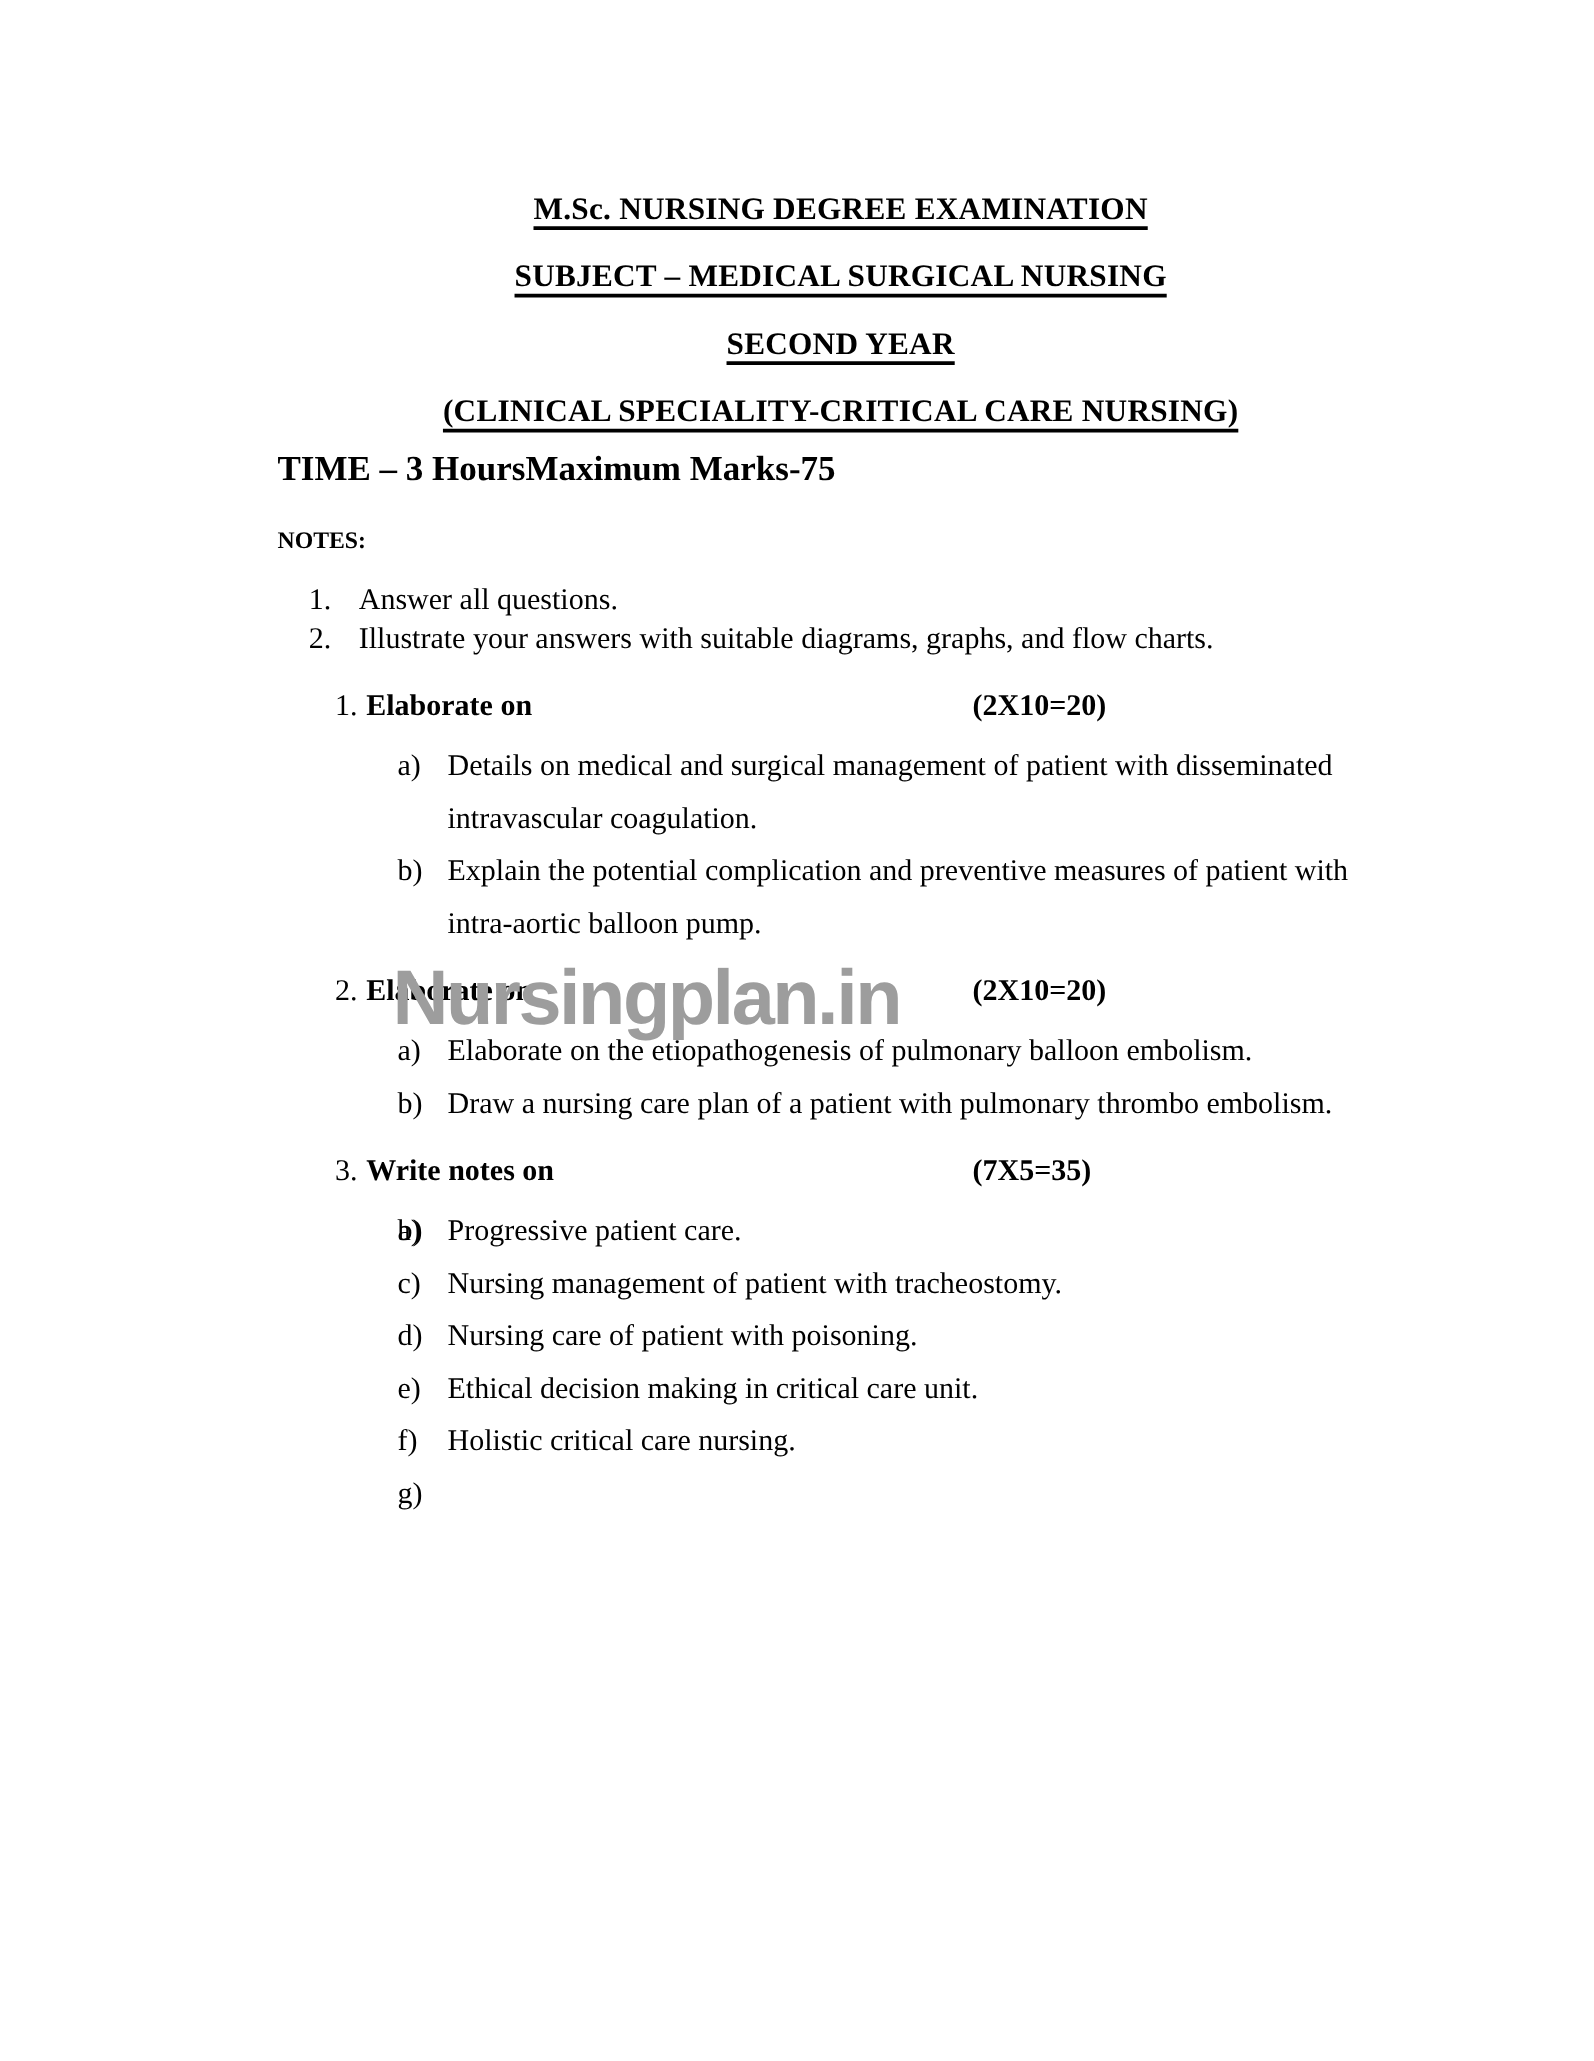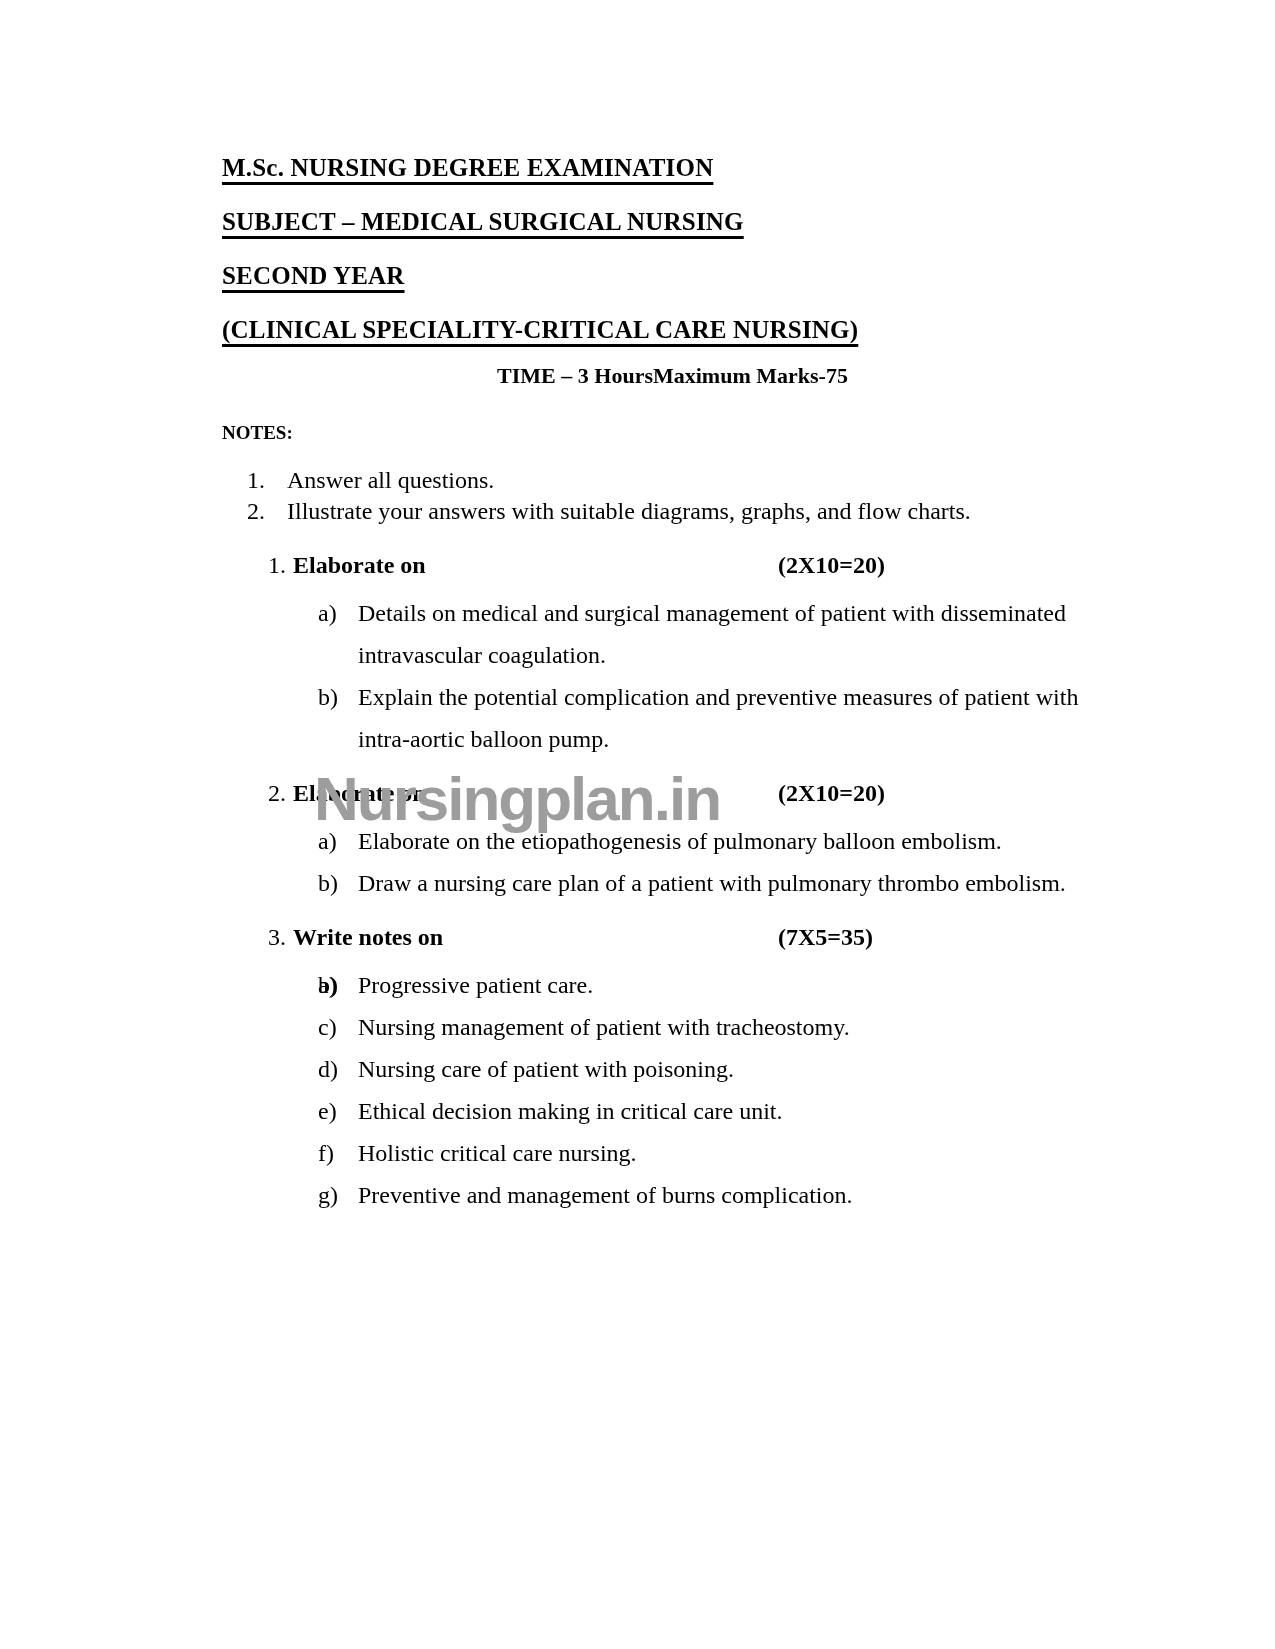--- a/index.html
+++ b/index.html
@@ -13,38 +13,38 @@
     margin:0 auto;
   }
   .content {
     position:absolute;
     left:0; top:0; right:0;
     padding:141px 152px 0 222px;
     box-sizing:border-box;
   }
   
   .title-line {
-    text-align:left;
+    text-align:center;
     font-weight:bold;
     font-size:25px;
     line-height:54px;
     letter-spacing:0.2px;
   }
   .title-line span {
     text-decoration:underline;
     text-decoration-thickness:3px;
     text-underline-offset:6px;
   }
   
   .time-row {
     display:flex;
-    justify-content:center;
+    justify-content:flex-start;
     margin-top:5px;
     font-weight:bold;
-    font-size:22px;
+    font-size:28px;
     line-height:28px;
   }
   
   .notes-heading {
     margin-top:28px;
     font-weight:bold;
     font-size:19px;
     line-height:30px;
   }
   .notes-list { margin-top:17px; }
@@ -192,21 +192,20 @@
           <div class="q-item">
             <span class="item-label">e)</span>
             <span>Ethical decision making in critical care unit.</span>
           </div>
           <div class="q-item">
             <span class="item-label">f)</span>
             <span>Holistic critical care nursing.</span>
           </div>
           <div class="q-item">
             <span class="item-label">g)</span>
-            <span>Preventive and management of burns complication.</span>
           </div>
         </div>
       </div>
 
     </div>
   </div>
 
   <div class="watermark" style="color: rgb(157, 157, 157);">Nursingplan.in</div>
 </div>
 

